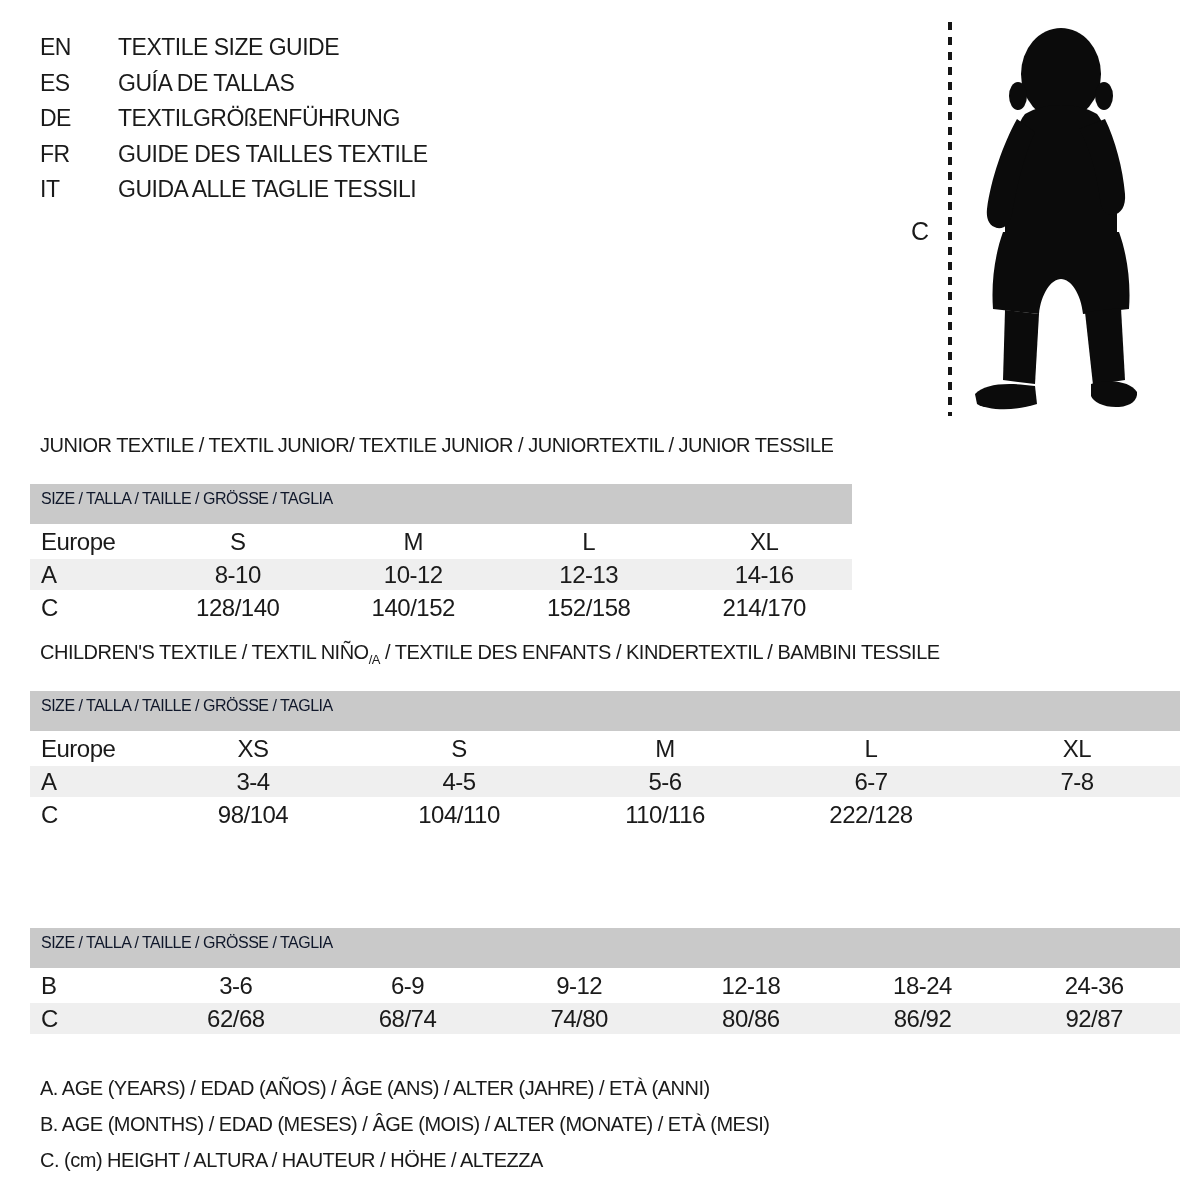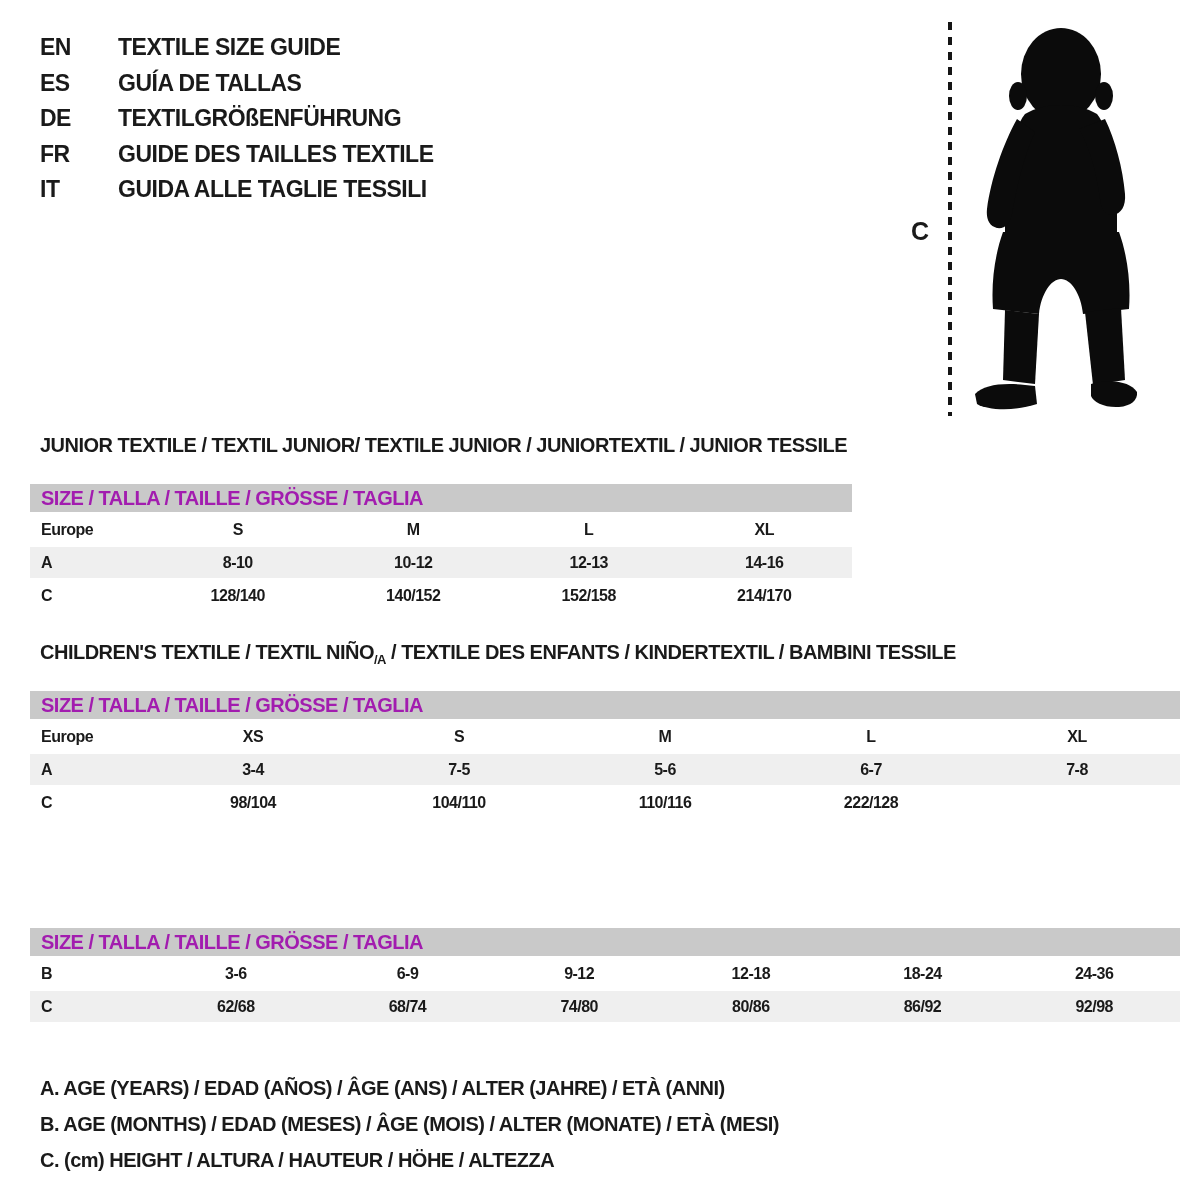--- a/index.html
+++ b/index.html
@@ -1,18 +1,18 @@
 <!DOCTYPE html>
 <html><head>
 <meta charset="utf-8">
 <style>
   html,body { margin:0; padding:0; background:#ffffff; }
   .page {
     position:relative; width:1200px; height:1200px; background:#ffffff;
-    font-family:"Liberation Sans", sans-serif; font-weight:700; color:#1a1a1a;
+    font-family:"Liberation Sans", sans-serif; font-weight:400; color:#1a1a1a;
     letter-spacing:-0.5px; overflow:hidden;
   }
 
   
   .lang-list { position:absolute; left:40px; top:30px; }
   .lang-row { display:flex; height:35.5px; line-height:35.5px; font-size:23px; }
   .lang-code { width:78px; }
   .lang-title { white-space:nowrap; }
 
   
@@ -30,24 +30,24 @@
   .title-children { top:641px; }
   .title-babies { top:845px; line-height:35px; }
   .sub { font-size:13px; vertical-align:sub; }
 
   .tbl { position:absolute; }
   .t-junior   { left:30px; top:484px; width:822px; }
   .t-children { left:30px; top:691px; width:1150px; }
   .t-babies   { left:30px; top:928px; width:1150px; }
 
   .size-bar {
-    height:28px; line-height:29px; background:#c9c9c9; color:#a21caf;
-    padding-left:11px; margin-bottom:2px; font-size:20px;
+    height:40px; line-height:29px; background:#c9c9c9; color:#0f172a;
+    padding-left:11px; margin-bottom:2px; font-size:16px;
   }
-  .trow { display:grid; height:31px; line-height:31px; margin-bottom:2px; font-size:16px; }
+  .trow { display:grid; height:31px; line-height:31px; margin-bottom:2px; font-size:24px; }
   .t-junior   .trow { grid-template-columns:120px repeat(4,1fr); }
   .t-children .trow { grid-template-columns:120px repeat(5,1fr); }
   .t-babies   .trow { grid-template-columns:120px repeat(6,1fr); }
   .rlabel { text-align:left; padding-left:11px; }
   .cell { text-align:center; }
   .alt { background:#efefef; }
 
   
   .legend { position:absolute; left:40px; top:1070px; }
   .legend-line { height:36px; line-height:36px; font-size:20px; white-space:nowrap; }
@@ -135,21 +135,21 @@
       <span class="rlabel">Europe</span>
       <span class="cell">XS</span>
       <span class="cell">S</span>
       <span class="cell">M</span>
       <span class="cell">L</span>
       <span class="cell">XL</span>
     </div>
     <div class="trow alt">
       <span class="rlabel">A</span>
       <span class="cell">3-4</span>
-      <span class="cell">7-5</span>
+      <span class="cell">4-5</span>
       <span class="cell">5-6</span>
       <span class="cell">6-7</span>
       <span class="cell">7-8</span>
     </div>
     <div class="trow">
       <span class="rlabel">C</span>
       <span class="cell">98/104</span>
       <span class="cell">104/110</span>
       <span class="cell">110/116</span>
       <span class="cell">222/128</span>
@@ -167,21 +167,21 @@
       <span class="cell">18-24</span>
       <span class="cell">24-36</span>
     </div>
     <div class="trow alt">
       <span class="rlabel">C</span>
       <span class="cell">62/68</span>
       <span class="cell">68/74</span>
       <span class="cell">74/80</span>
       <span class="cell">80/86</span>
       <span class="cell">86/92</span>
-      <span class="cell">92/98</span>
+      <span class="cell">92/87</span>
     </div>
   </div>
 
   <div class="legend">
     <div class="legend-line">A. AGE (YEARS) / EDAD (AÑOS) / ÂGE (ANS) / ALTER (JAHRE) / ETÀ (ANNI)</div>
     <div class="legend-line">B. AGE (MONTHS) / EDAD (MESES) / ÂGE (MOIS) / ALTER (MONATE) / ETÀ (MESI)</div>
     <div class="legend-line">C. (cm) HEIGHT / ALTURA / HAUTEUR / HÖHE / ALTEZZA</div>
   </div>
 
 </div>

